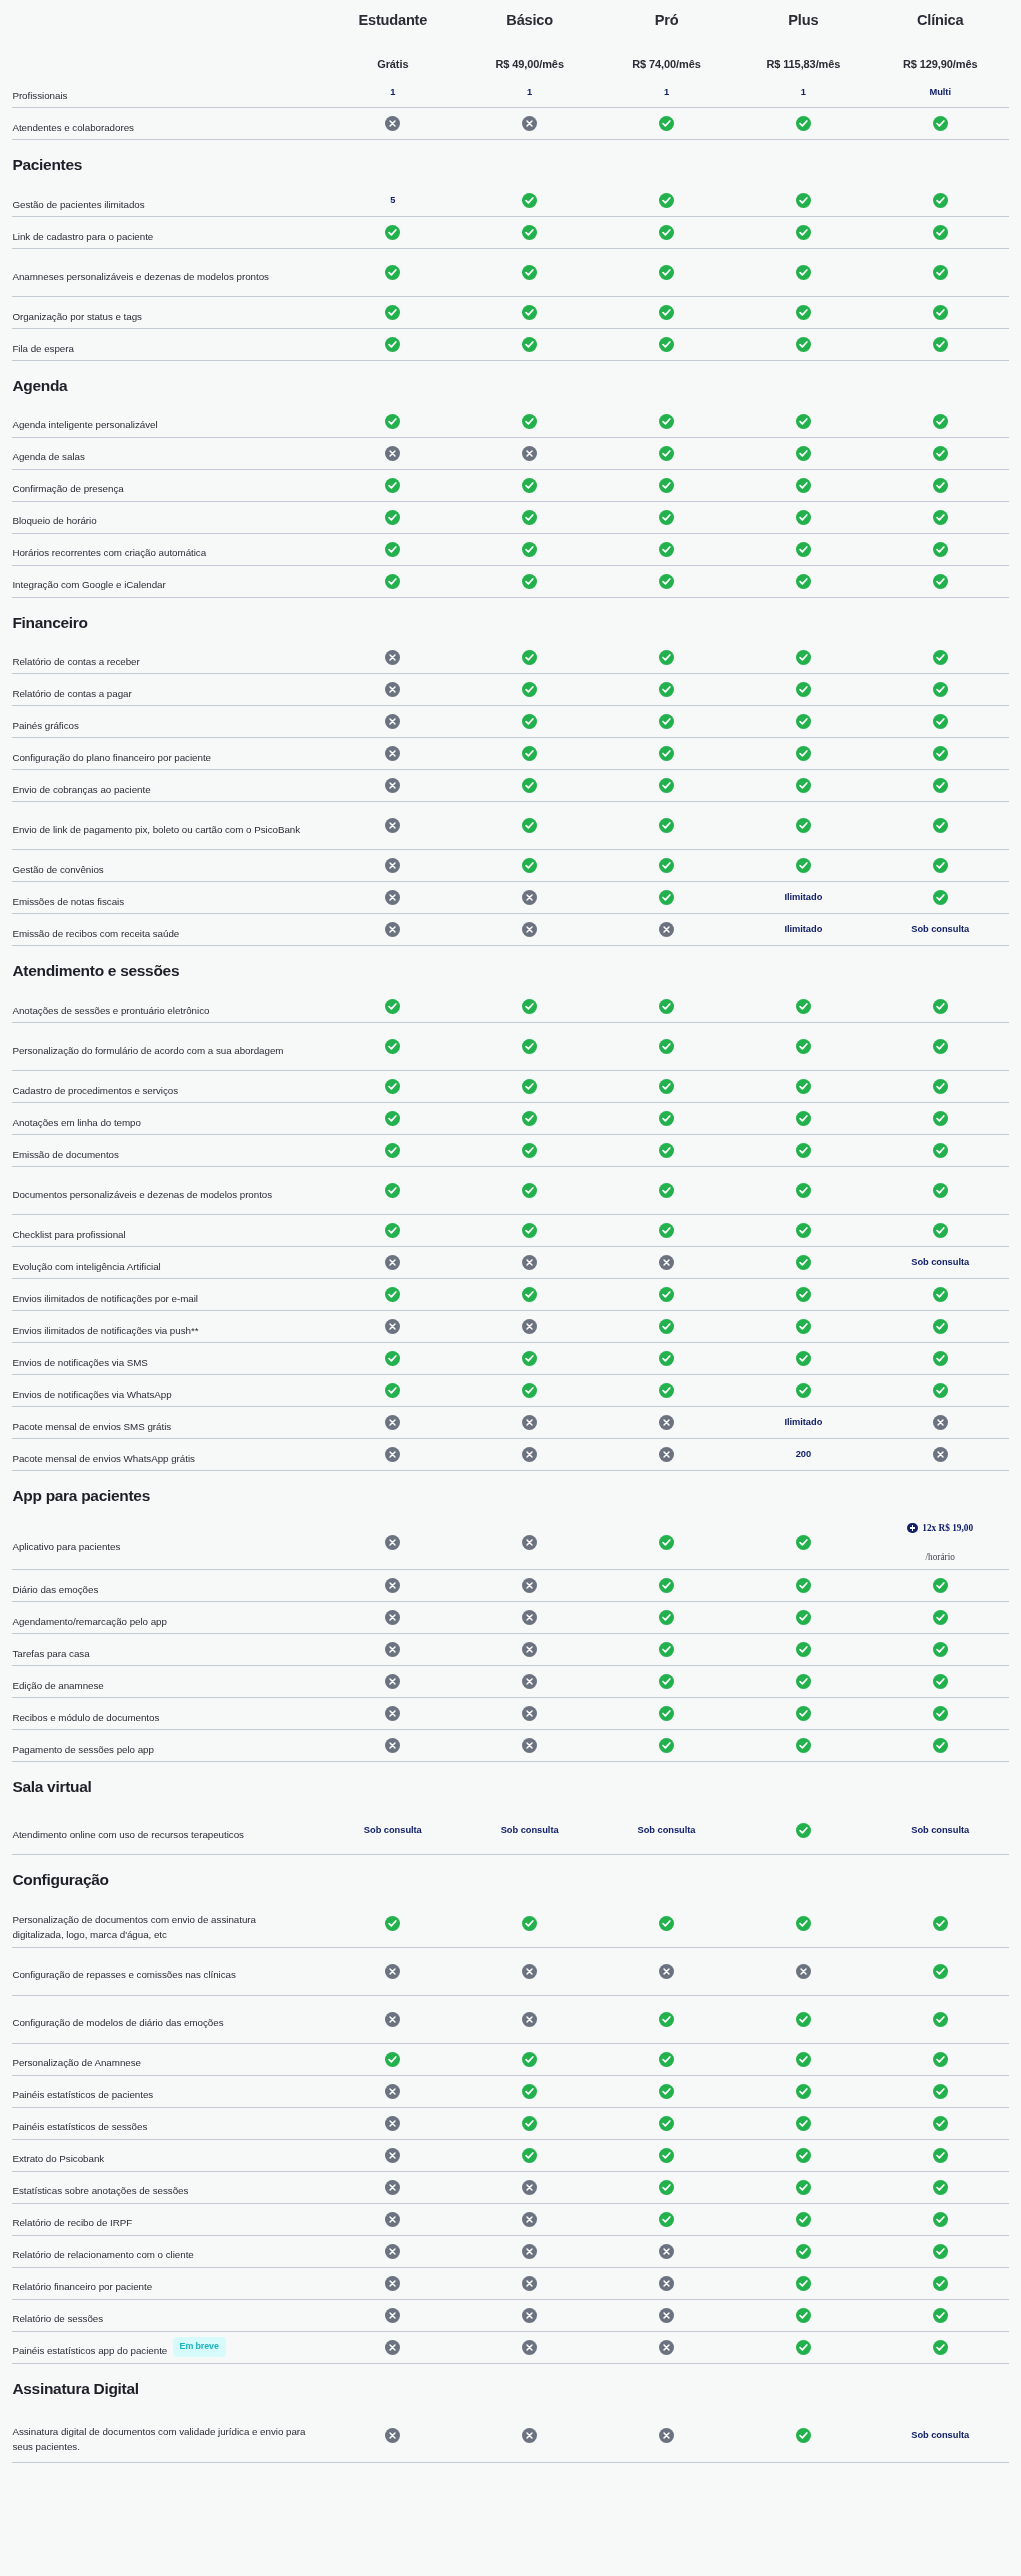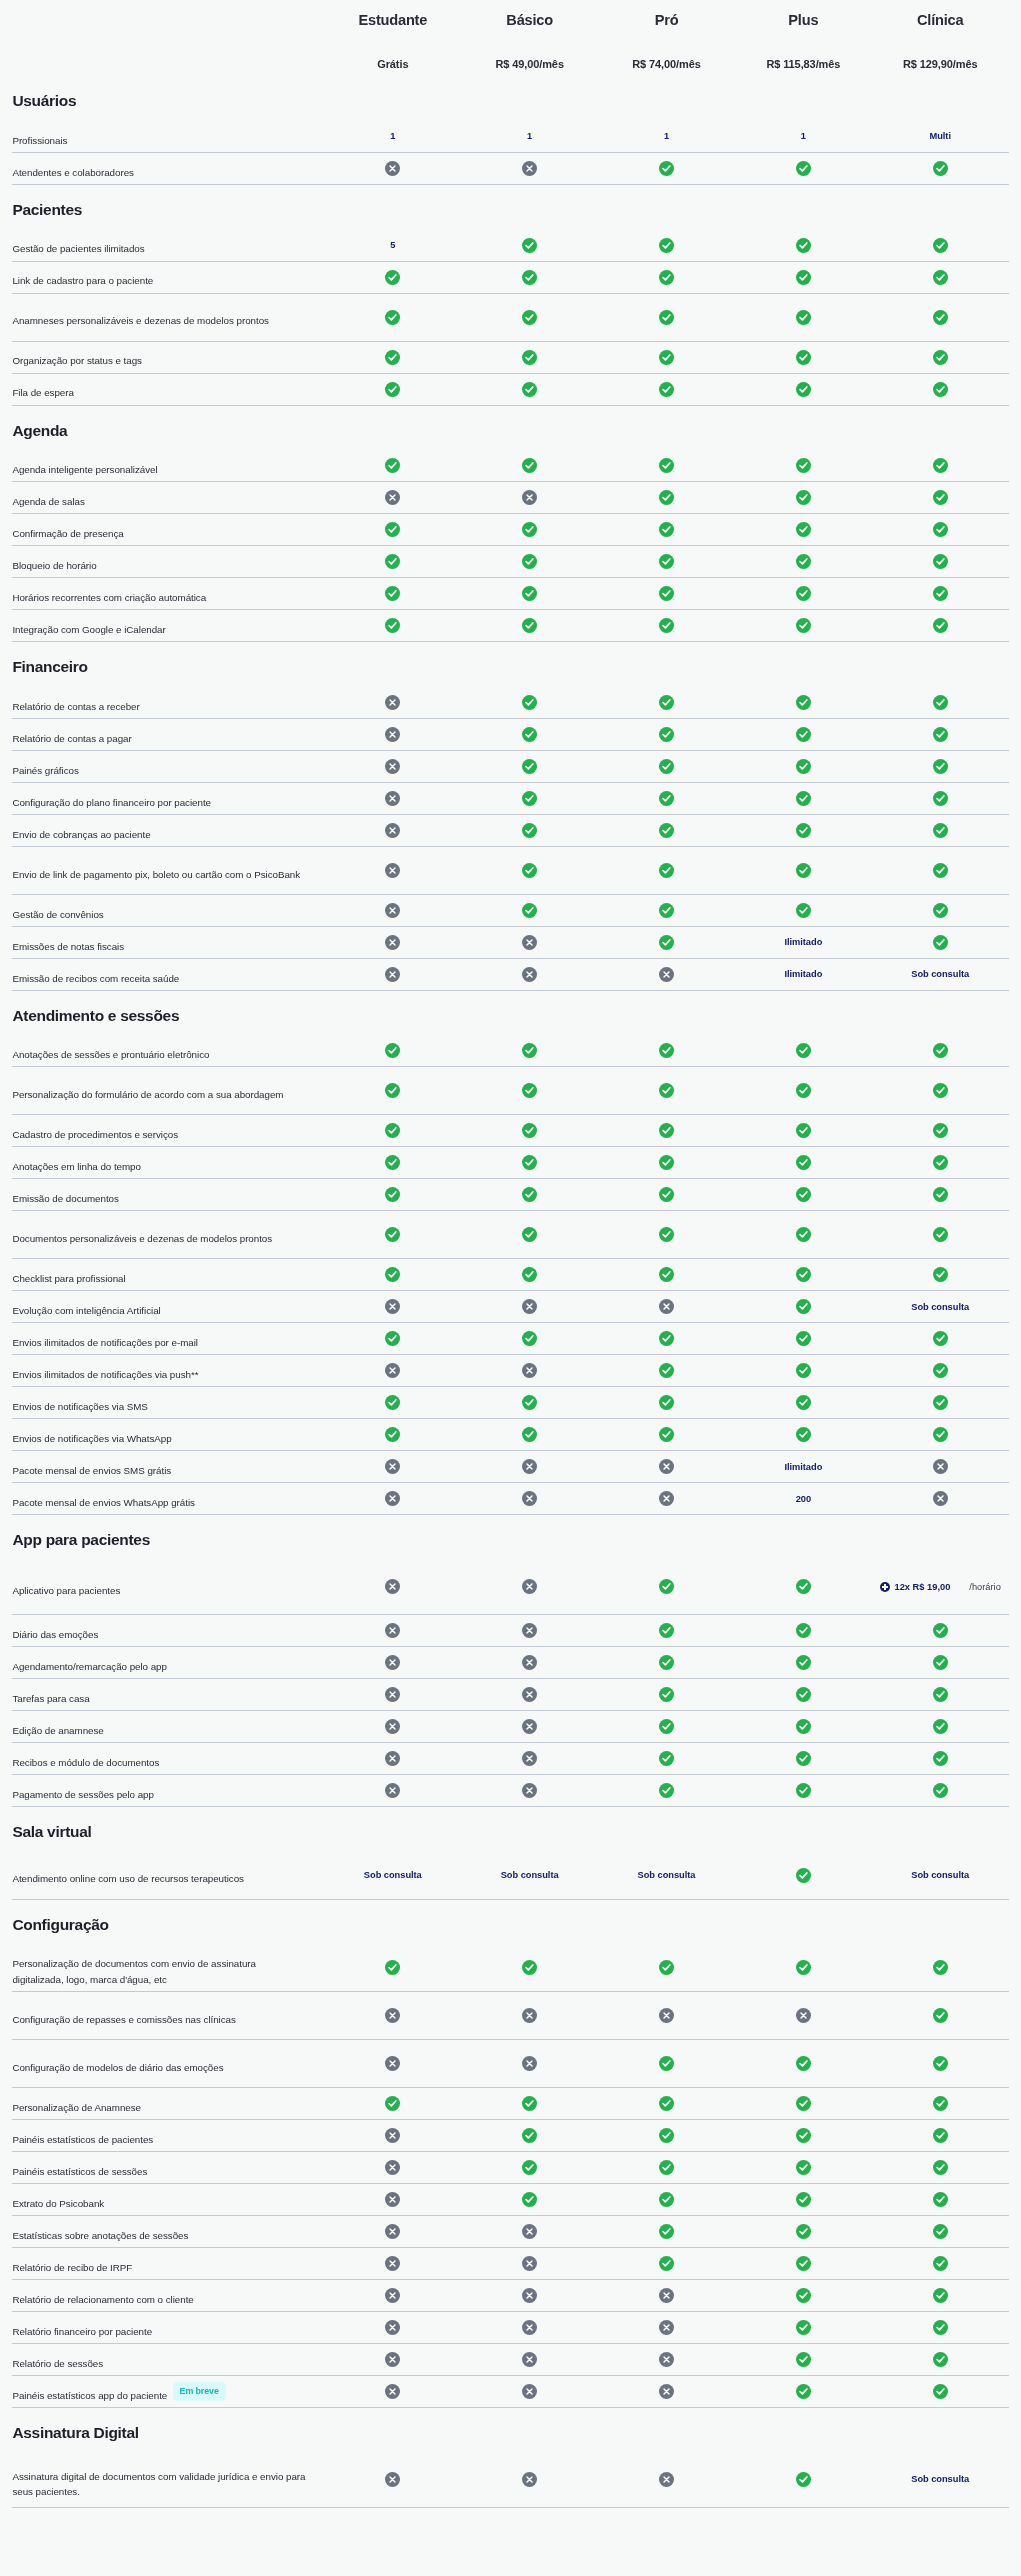--- a/index.html
+++ b/index.html
@@ -124,23 +124,24 @@
 
   .cell-text {
     font-size: 9.3px;
     font-weight: bold;
     color: #13216b;
     letter-spacing: -0.04px;
     line-height: 1.35;
   }
   .addon {
     display: flex;
-    flex-direction: row;
+    flex-direction: column;
     align-items: center;
     gap: 19px;
+    font-family: Liberation Serif, serif;
   }
   .addon-top {
     display: flex;
     align-items: center;
     gap: 4.4px;
   }
   .addon-price {
     font-size: 9.3px;
     font-weight: bold;
     color: #13216b;
@@ -193,21 +194,20 @@
         </div>
         <div class="plan-col-head">
           <div class="plan-name">Clínica</div>
           <div class="plan-price">R$ 129,90/mês</div>
         </div>
       </div>
   </div>
 
   <div id="sections-root">
       <div>
-        <div class="section-title">Usuários</div>
         <div class="feature-row">
           <div class="feature-label">
             <span class="txt">Profissionais</span>
           </div>
           <div class="cell">
             <span class="cell-text">1</span>
           </div>
           <div class="cell">
             <span class="cell-text">1</span>
           </div>

